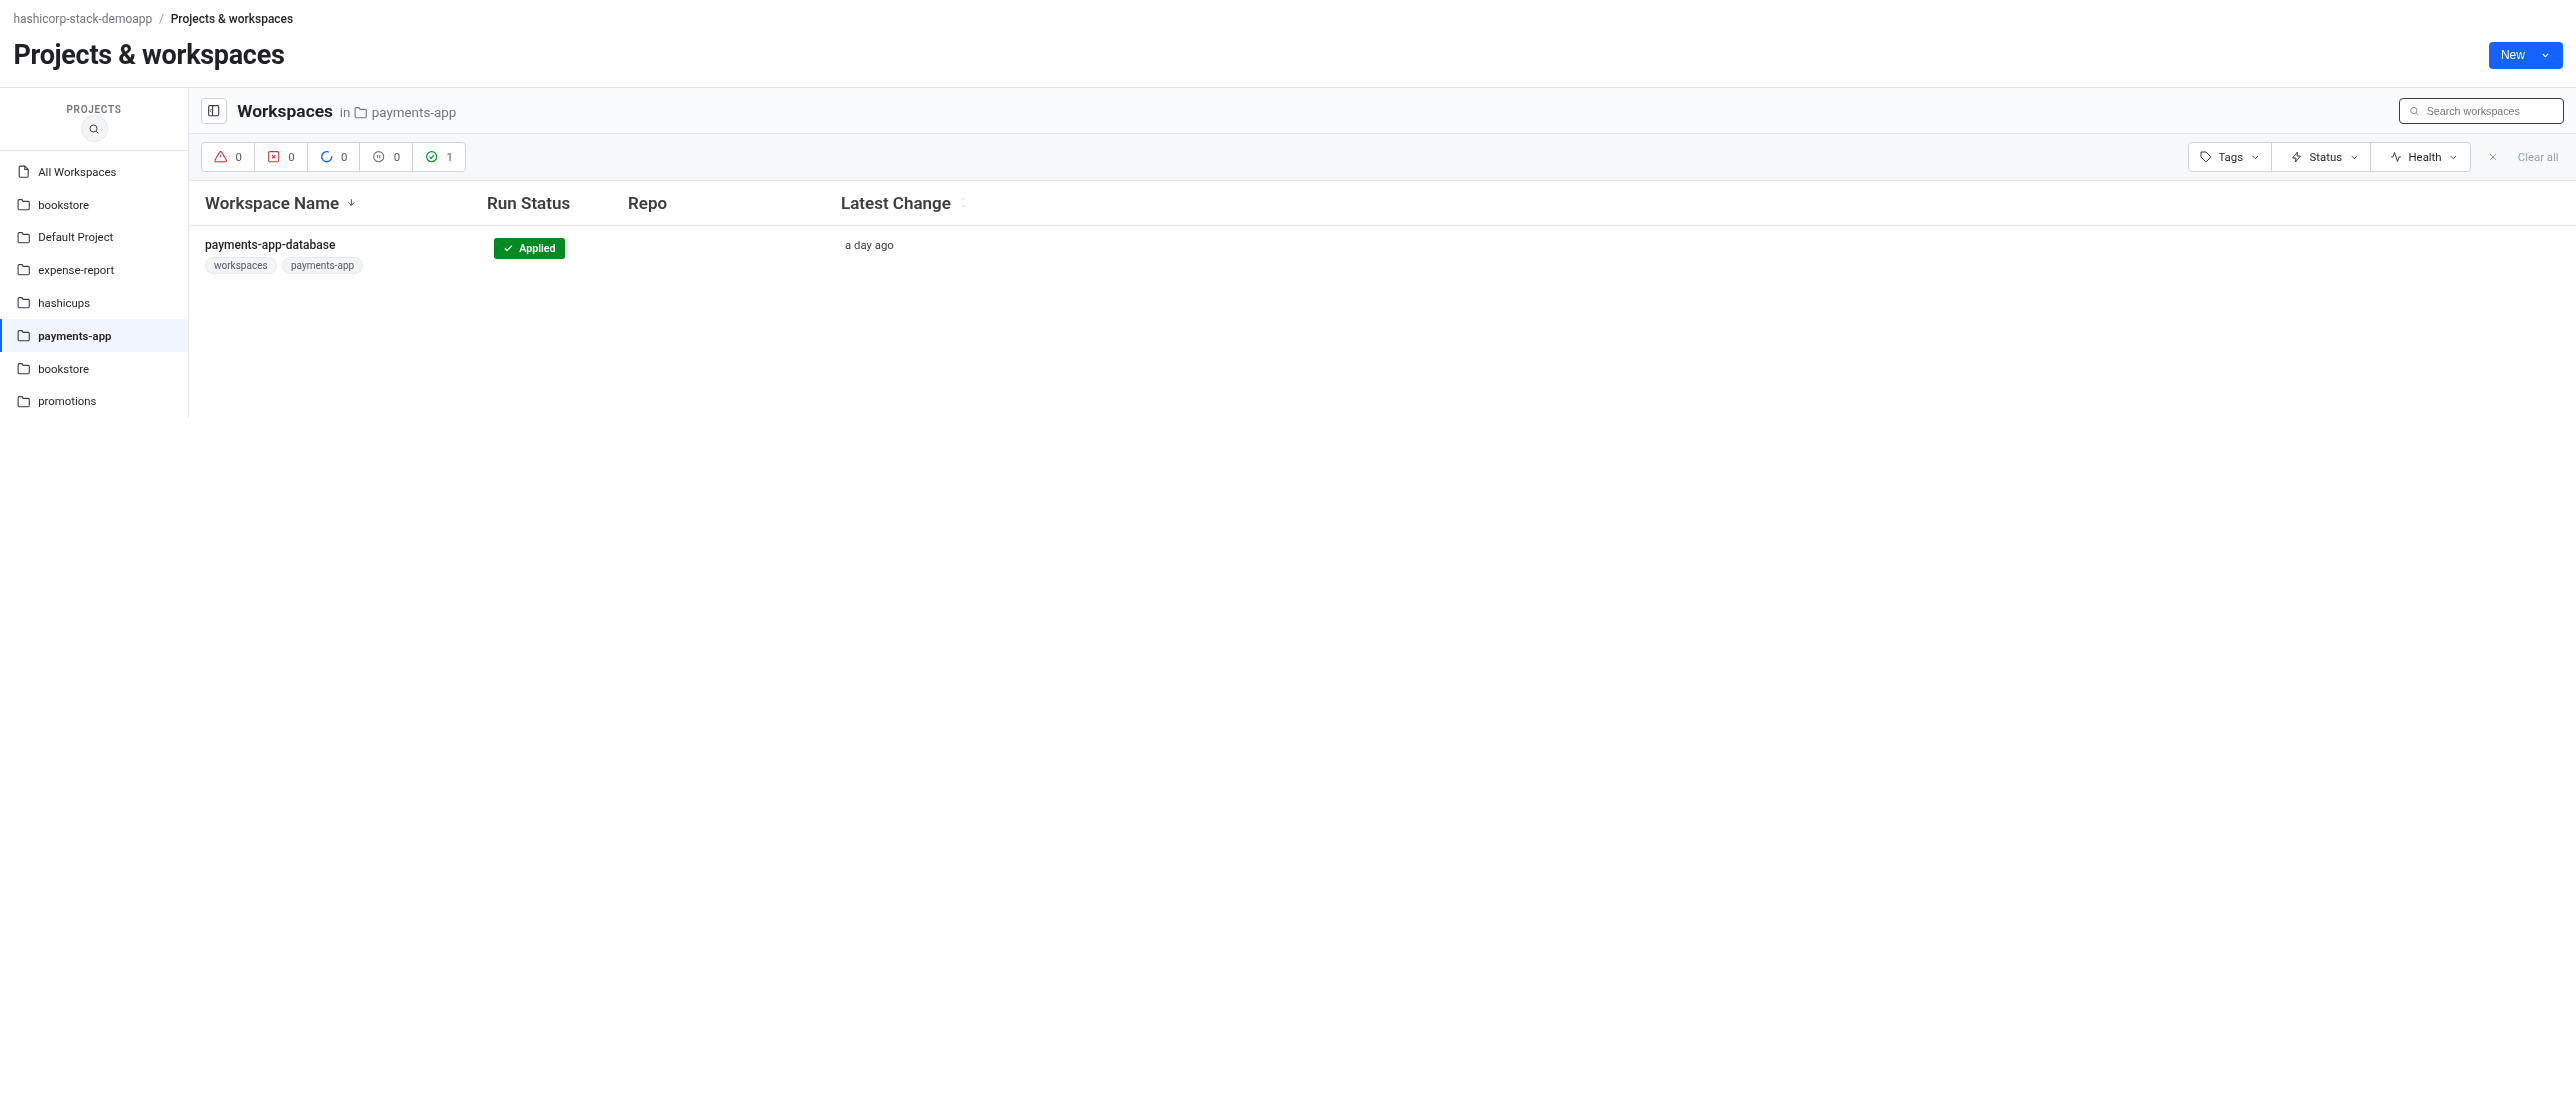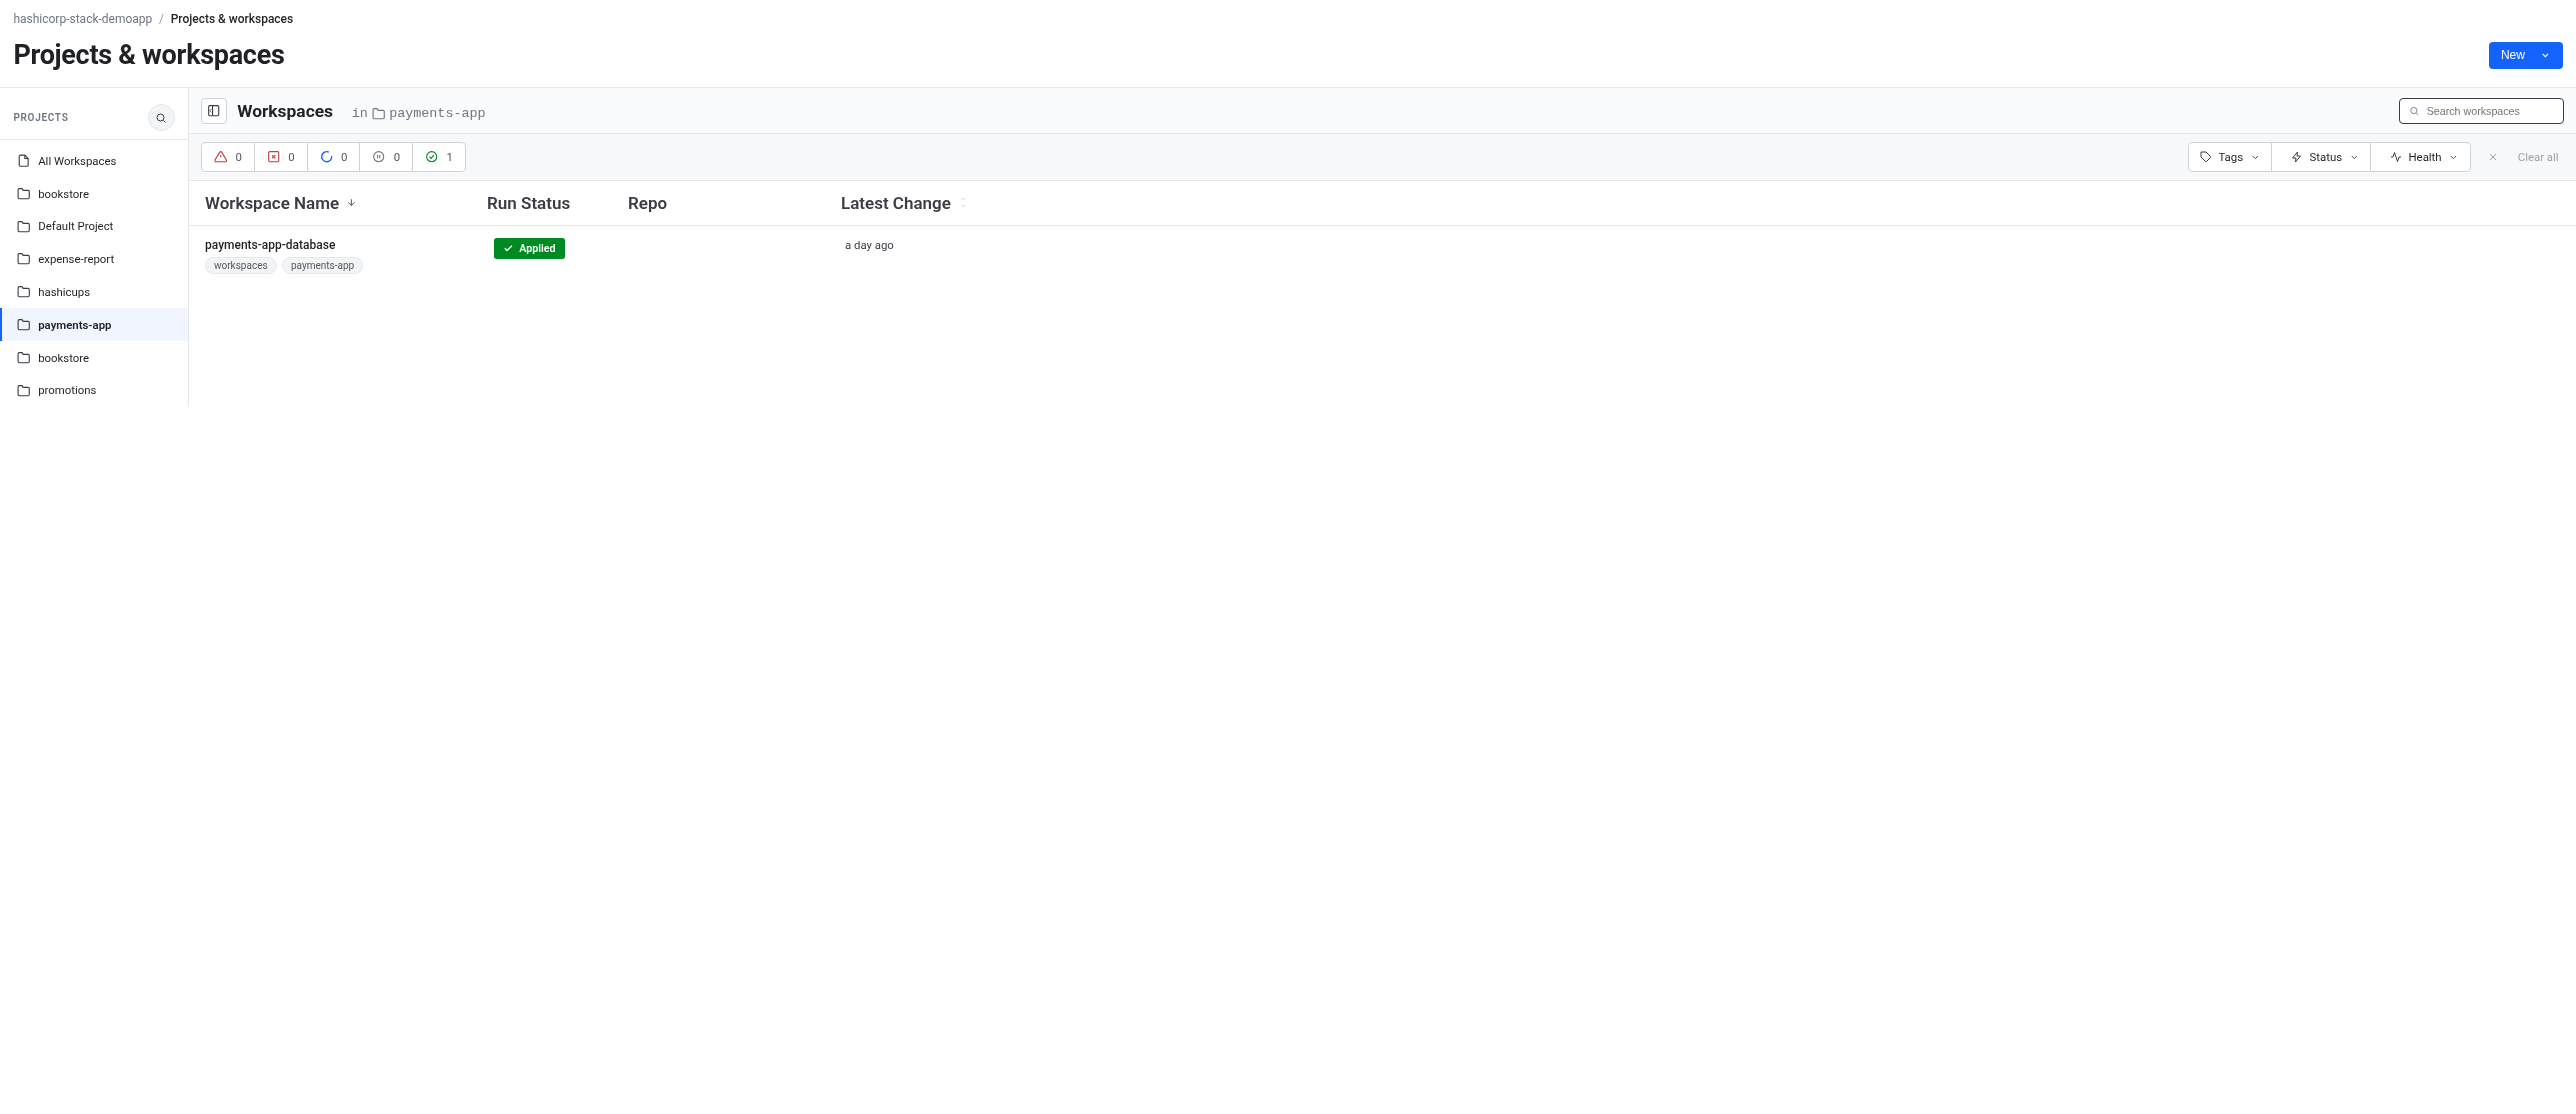--- a/index.html
+++ b/index.html
@@ -11,34 +11,34 @@
 .breadcrumb span.page { color: #1f2124; font-weight: 500; }
 
 .page-header { display: flex; justify-content: space-between; align-items: center; padding: 6.7px 13.4px 16px; }
 .page-title { font-size: 27px; font-weight: 700; letter-spacing: -0.3px; }
 .btn-primary { background: #1563ff; color: #fff; border: none; border-radius: 4px; padding: 6.7px 12px; font-size: 12px; font-weight: 500; display: inline-flex; align-items: center; gap: 15px; cursor: pointer; }
 .btn-primary svg { stroke: #fff; }
 
 .content-row { display: flex; border-top: 0.7px solid #e4e7eb; }
 
 .sidebar { width: 189px; flex-shrink: 0; border-right: 0.7px solid #e4e7eb; padding-top: 9.4px; }
-.projects-hdr { display: flex; justify-content: space-between; align-items: center; padding: 6.7px 13.4px 8px; }
+.projects-hdr { display: flex; justify-content: space-between; align-items: center; padding: 6.7px 13.4px 8px; flex-direction: column; }
 .projects-hdr h3 { font-size: 10px; font-weight: 600; letter-spacing: 0.7px; color: #6f7682; }
 .search-btn { width: 27px; height: 27px; border-radius: 50%; background: #f3f4f6; border: 0.7px solid #e4e7eb; display: flex; align-items: center; justify-content: center; cursor: pointer; }
 .sidebar hr { border: none; border-top: 0.7px solid #e4e7eb; margin: 0 0 4px; }
 
 .sidebar-item { display: flex; align-items: center; gap: 8px; padding: 9.4px 14.8px; font-size: 11.4px; cursor: pointer; border-left: 2px solid transparent; color: #1f2124; }
 .sidebar-item.active { background: #f0f5ff; border-left-color: #1563ff; font-weight: 600; }
 .sidebar-item svg { flex-shrink: 0; }
 
 .main { flex: 1; background: #fff; }
 .ws-header { background: #fafbfc; border-bottom: 0.7px solid #e4e7eb; padding: 9.4px 12px; display: flex; align-items: center; gap: 10.7px; }
 .collapse-btn { width: 25.5px; height: 25.5px; border: 0.7px solid #d0d4da; border-radius: 4px; background: #fff; display: flex; align-items: center; justify-content: center; cursor: pointer; }
 .ws-title { font-size: 17.4px; font-weight: 700; }
-.ws-in { font-size: 13.4px; color: #6f7682; display: inline-flex; align-items: center; gap: 4px; margin-left: 16px; font-family: Liberation Mono, monospace;}
+.ws-in { font-size: 13.4px; color: #6f7682; display: inline-flex; align-items: center; gap: 4px; margin-left: 4px;}
 .ws-search { margin-left: auto; display: flex; align-items: center; gap: 6.7px; border: 1px solid #3b3d45; border-radius: 4px; padding: 6px 9.4px; width: 165px; background:#fff;}
 .ws-search input { border: none; outline: none; font-size: 10.7px; width: 100%; background: transparent;}
 
 .filter-row { background: #f7f8fa; border-bottom: 0.7px solid #e4e7eb; padding: 8px 12px; display: flex; align-items: center; gap: 10.7px; }
 .status-segs { display: flex; border: 0.7px solid #d0d4da; border-radius: 4px; overflow: hidden; background: #fff; }
 .seg { display: flex; align-items: center; gap: 8px; padding: 6.7px 12px; border-right: 0.7px solid #d0d4da; cursor: pointer; font-size: 11.4px; color: #525761;}
 .seg:last-child { border-right: none; }
 .filter-btns { margin-left: auto; display: flex; gap: 8px; border: 0.7px solid #d0d4da; border-radius: 4px; overflow:hidden; background:#fff;}
 .fbtn { display: flex; align-items: center; gap: 6.7px; padding: 6.7px 10.7px; border-right: 0.7px solid #d0d4da; cursor: pointer; font-size: 11.4px; }
 .fbtn:last-child { border-right: none; }

